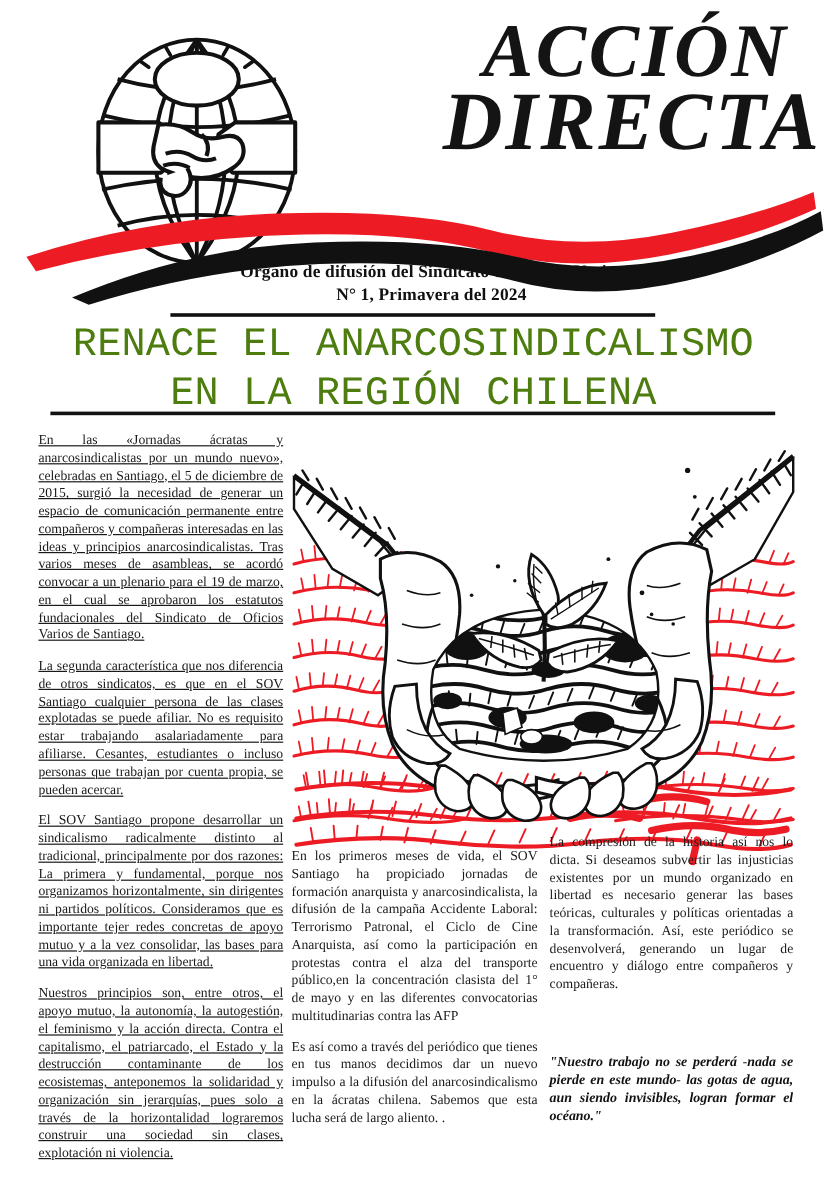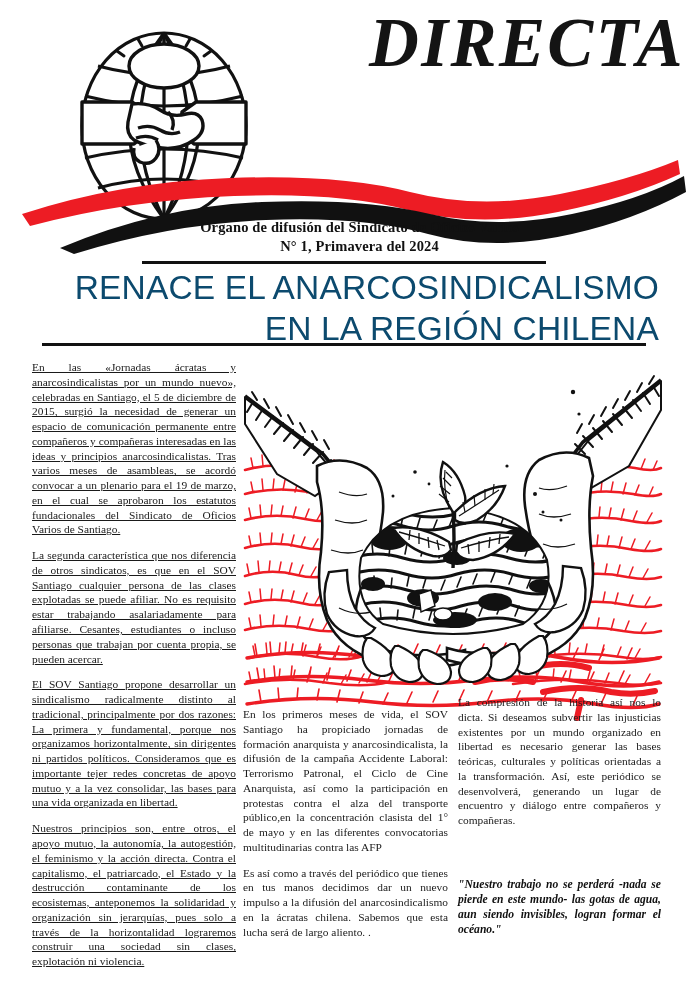--- a/index.html
+++ b/index.html
@@ -88,26 +88,26 @@
     top: 261px;
     width: 404px;
     height: 3px;
     background: #111111;
   }
   .headline {
     position: absolute;
     left: 30px;
     top: 268px;
     width: 629px;
-    text-align: right;
-    font-family: Liberation Sans, sans-serif;
+    text-align: center;
+    font-family: Liberation Mono, monospace;
     font-size: 33.5px;
     line-height: 1.21;
     letter-spacing: 0.005em;
-    color: #0c4a6e;
+    color: #4d7c0f;
   }
   .rule-bottom {
     position: absolute;
     left: 42px;
     top: 343px;
     width: 604px;
     height: 3px;
     background: #111111;
   }
 
@@ -206,20 +206,21 @@
                Q130 104 118 112 Q104 122 86 120 Q68 118 58 112
                Q50 106 52 94 Z"></path>
       <path d="M62 100 Q74 96 84 102 Q94 108 104 104"></path>
       <path d="M60 110 Q72 106 82 112"></path>
       <path d="M92 84 Q100 92 96 102"></path>
       <path d="M80 112 Q86 122 80 130 Q74 138 64 134 Q56 130 58 120"></path>
     </g>
   </svg>
 
   <div class="wordmark">
+    <div class="line line1">ACCIÓN</div>
     <div class="line line2">DIRECTA</div>
   </div>
 
   <svg class="swoosh" viewBox="0 0 689 108" preserveAspectRatio="none">
     <path d="M22 66 Q120 34 230 30 Q340 26 410 44 Q480 62 560 46 Q630 32 678 12
              L680 26 Q628 50 558 64 Q478 80 408 62 Q340 44 234 48 Q128 52 30 78 Z" fill="#ED1C24"></path>
     <path d="M60 100 Q160 58 262 54 Q364 50 430 66 Q496 82 572 66 Q640 52 684 28
              L686 44 Q634 72 572 86 Q494 104 428 86 Q362 68 266 72 Q170 76 74 106 Z" fill="#111111"></path>
   </svg>
 

